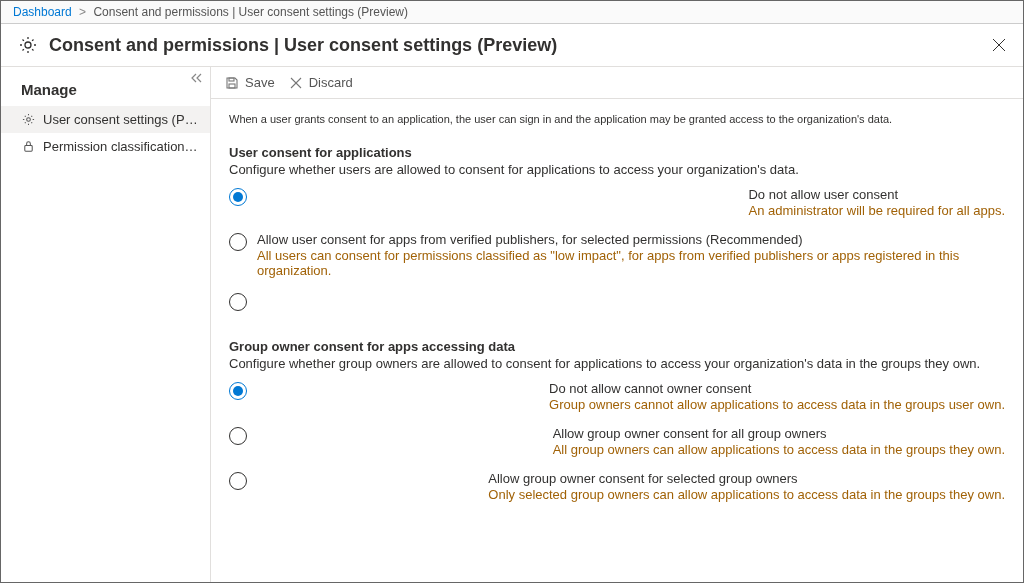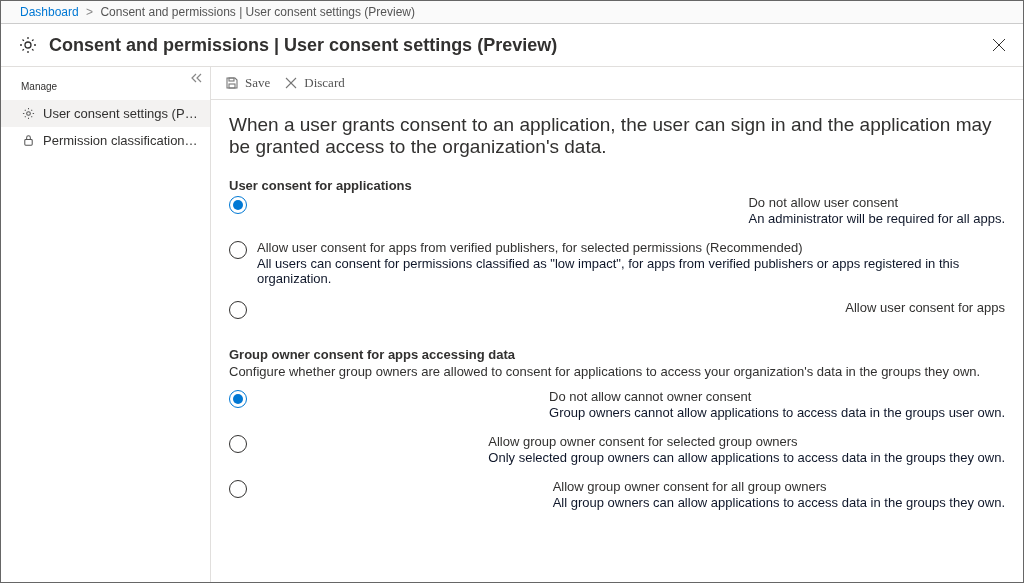--- a/index.html
+++ b/index.html
@@ -12,21 +12,21 @@
     height: 583px;
     border: 1px solid #666;
     overflow: hidden;
   }
   .breadcrumb {
     padding: 4px 12px;
     font-size: 12px;
     border-bottom: 1px solid #ccc;
     background: #fafafa;
   }
-  .breadcrumb a { color: #0078d4; text-decoration: none; margin-left: 7px; }
+  .breadcrumb a { color: #0078d4; text-decoration: none; }
   .breadcrumb .sep { color: #888; margin: 0 4px; }
   .breadcrumb .current { color: #555; }
   .header {
     display: flex;
     align-items: center;
     padding: 10px 16px;
     border-bottom: 1px solid #e1dfdd;
   }
   .header .gear {
     width: 22px; height: 22px; margin-right: 10px;
@@ -53,22 +53,22 @@
   }
   .collapse-btn {
     position: absolute;
     top: 6px; right: 8px;
     color: #888;
     cursor: pointer;
     font-size: 11px;
   }
   .sidebar-heading {
     padding: 14px 16px 8px 20px;
-    font-size: 10px;
-    font-weight: 400;
+    font-size: 15px;
+    font-weight: 700;
   }
   .sidebar-item {
     display: flex;
     align-items: center;
     padding: 6px 12px 6px 20px;
     font-size: 13px;
     cursor: pointer;
     gap: 8px;
     white-space: nowrap;
     overflow: hidden;
@@ -97,31 +97,30 @@
     padding: 8px 14px;
     border-bottom: 1px solid #e1dfdd;
   }
   .toolbar-btn {
     display: flex;
     align-items: center;
     gap: 6px;
     color: #555;
     cursor: pointer;
     font-size: 13px;
-    font-family: Liberation Serif, serif;
   }
   .toolbar-btn .ticon {
     width: 14px; height: 14px;
     display: flex; align-items: center; justify-content: center;
   }
   .body {
     padding: 14px 18px;
   }
   .intro {
-    font-size: 19px;
+    font-size: 11px;
     color: #323130;
     margin-bottom: 20px;
   }
   .section-title {
     font-weight: 700;
     font-size: 13px;
     margin-bottom: 2px;
   }
   .section-desc {
     font-size: 13px;
@@ -151,21 +150,21 @@
     width: 10px; height: 10px;
     border-radius: 50%;
     background: #0078d4;
   }
   .radio-text .rlabel {
     font-size: 13px;
     color: #323130;
   }
   .radio-text .rhelp {
     font-size: 13px;
-    color: #0f172a;
+    color: #a16207;
     margin-top: 1px;
   }
   .section-gap { height: 14px; }
 </style>
 </head>
 <body>
 
 <div class="breadcrumb">
   <a href="#">Dashboard</a>
   <span class="sep">&gt;</span>
@@ -237,67 +236,67 @@
           </svg>
         </span>
         <span>Discard</span>
       </div>
     </div>
 
     <div class="body">
       <div class="intro">When a user grants consent to an application, the user can sign in and the application may be granted access to the organization's data.</div>
 
       <div class="section-title">User consent for applications</div>
+      <div class="section-desc">Configure whether users are allowed to consent for applications to access your organization's data.</div>
 
       <div class="radio-row">
         <div class="radio-outer selected">
             <div class="radio-inner"></div>
           </div>
         <div class="radio-text">
           <div class="rlabel">Do not allow user consent</div>
           <div class="rhelp">An administrator will be required for all apps.</div>
         </div>
       </div>
       <div class="radio-row">
         <div class="radio-outer"></div>
         <div class="radio-text">
           <div class="rlabel">Allow user consent for apps from verified publishers, for selected permissions (Recommended)</div>
           <div class="rhelp">All users can consent for permissions classified as "low impact", for apps from verified publishers or apps registered in this organization.</div>
         </div>
       </div>
       <div class="radio-row">
         <div class="radio-outer"></div>
         <div class="radio-text">
-          <div class="rlabel">Allow user consent for apps</div>
         </div>
       </div>
 
       <div class="section-gap"></div>
 
       <div class="section-title">Group owner consent for apps accessing data</div>
       <div class="section-desc">Configure whether group owners are allowed to consent for applications to access your organization's data in the groups they own.</div>
 
       <div class="radio-row">
         <div class="radio-outer selected">
             <div class="radio-inner"></div>
           </div>
         <div class="radio-text">
           <div class="rlabel">Do not allow cannot owner consent</div>
           <div class="rhelp">Group owners cannot allow applications to access data in the groups user own.</div>
         </div>
       </div>
       <div class="radio-row">
         <div class="radio-outer"></div>
         <div class="radio-text">
+          <div class="rlabel">Allow group owner consent for all group owners</div>
+          <div class="rhelp">All group owners can allow applications to access data in the groups they own.</div>
+        </div>
+      </div>
+      <div class="radio-row">
+        <div class="radio-outer"></div>
+        <div class="radio-text">
           <div class="rlabel">Allow group owner consent for selected group owners</div>
           <div class="rhelp">Only selected group owners can allow applications to access data in the groups they own.</div>
-        </div>
-      </div>
-      <div class="radio-row">
-        <div class="radio-outer"></div>
-        <div class="radio-text">
-          <div class="rlabel">Allow group owner consent for all group owners</div>
-          <div class="rhelp">All group owners can allow applications to access data in the groups they own.</div>
         </div>
       </div>
     </div>
   </div>
 </div>
 
 </body></html>

